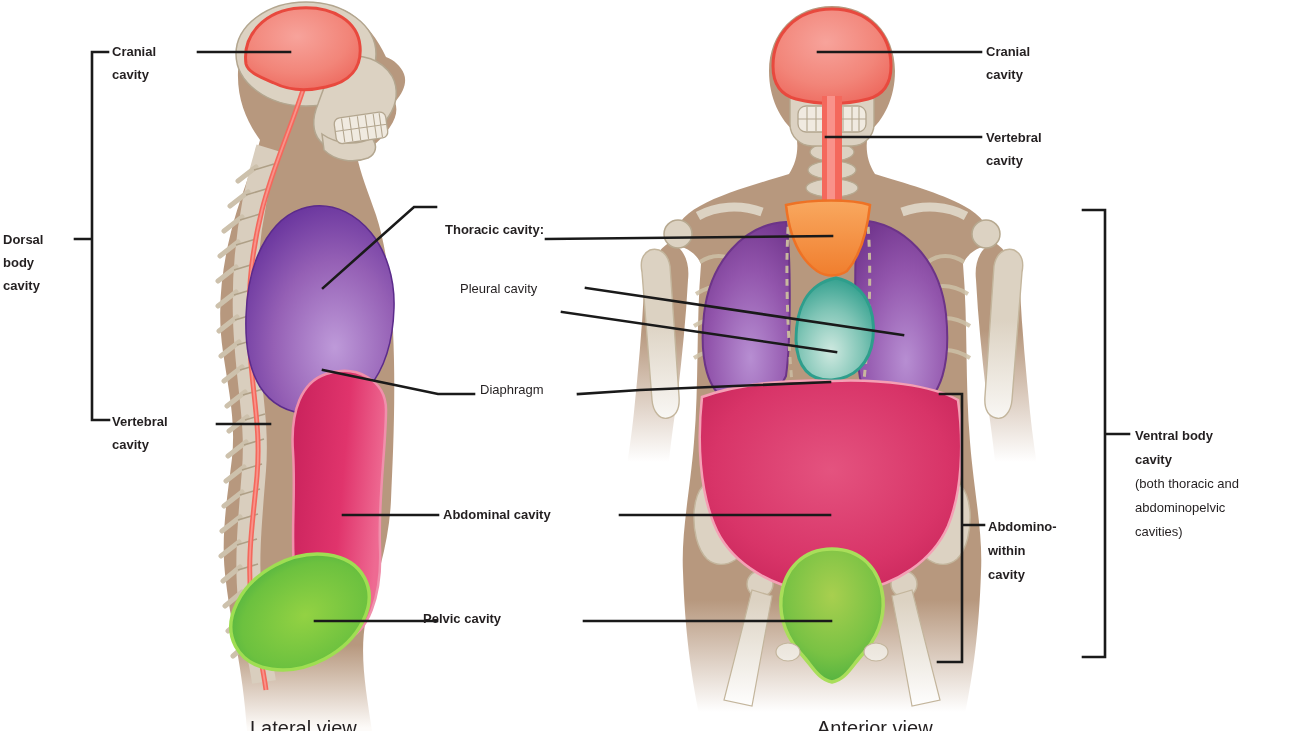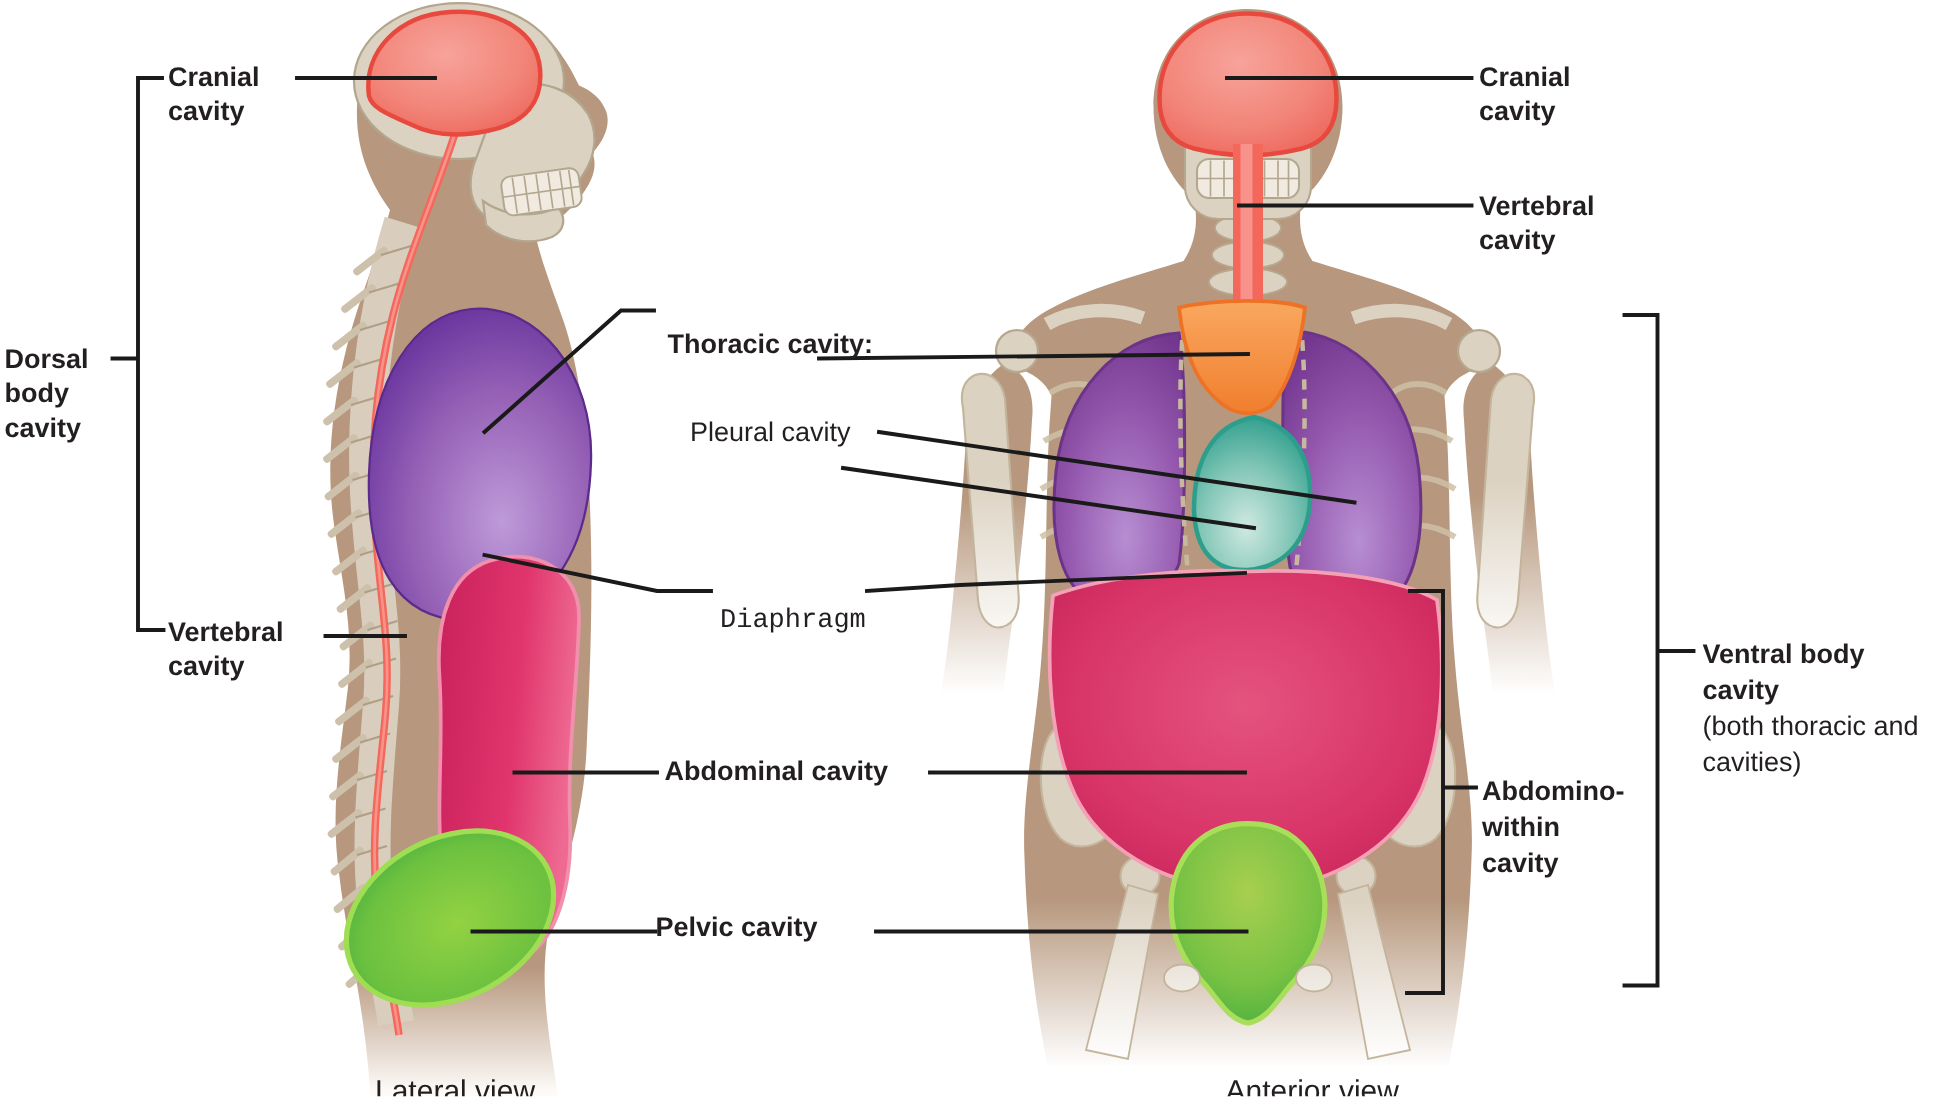--- a/index.html
+++ b/index.html
@@ -1,19 +1,19 @@
 <!DOCTYPE html>
 <html><head>
 <meta charset="utf-8">
 <style>
   html,body{margin:0;padding:0;background:#fff;}
   #stage{position:relative;width:1300px;height:731px;overflow:hidden;background:#fff;
          font-family:"Liberation Sans",sans-serif;color:#231F20;}
   #art{position:absolute;left:0;top:0;}
-  .lbl{position:absolute;font-size:18px;line-height:23px;white-space:nowrap;}
+  .lbl{position:absolute;font-size:13px;line-height:23px;white-space:nowrap;}
   .b{font-weight:700;}
   .caption{position:absolute;font-size:20px;font-weight:400;white-space:nowrap;}
 </style>
 </head>
 <body>
 
 <div id="stage">
 
 <svg id="art" width="1300" height="731" viewBox="0 0 1300 731">
   <defs>
@@ -224,39 +224,40 @@
     <div>cavity</div>
   </div>
 
   <div class="lbl b" style="left:112px;top:410px;">
     <div>Vertebral</div>
     <div>cavity</div>
   </div>
 
   <div class="lbl b" style="left:445px;top:198px;margin-top:20px;">Thoracic cavity:</div>
   <div class="lbl" style="left:460px;top:277px;">Pleural cavity</div>
-  <div class="lbl" style="left:480px;top:403px;font-family:Liberation Mono, monospace;">Diaphragm</div>
+  <div class="lbl" style="left:480px;top:378px;">Diaphragm</div>
   <div class="lbl b" style="left:443px;top:503px;">Abdominal cavity</div>
-  <div class="lbl b" style="left:437px;top:607px;text-align:right;">Pelvic cavity</div>
+  <div class="lbl b" style="left:423px;top:607px;text-align:right;">Pelvic cavity</div>
 
   <div class="lbl b" style="left:986px;top:40px;">
     <div>Cranial</div>
     <div>cavity</div>
   </div>
   <div class="lbl b" style="left:986px;top:126px;">
     <div>Vertebral</div>
     <div>cavity</div>
   </div>
   <div class="lbl b" style="left:988px;top:515px;line-height:24px;">
     <div>Abdomino-</div>
     <div>within</div>
     <div>cavity</div>
   </div>
   <div class="lbl" style="left:1135px;top:424px;line-height:24px;">
     <div class="b">Ventral body</div>
     <div class="b">cavity</div>
     <div>(both thoracic and</div>
+    <div>abdominopelvic</div>
     <div>cavities)</div>
   </div>
 
   <div class="caption" style="left:250px;top:717px;">Lateral view</div>
   <div class="caption" style="left:817px;top:717px;">Anterior view</div>
 </div>
 
 </body></html>

